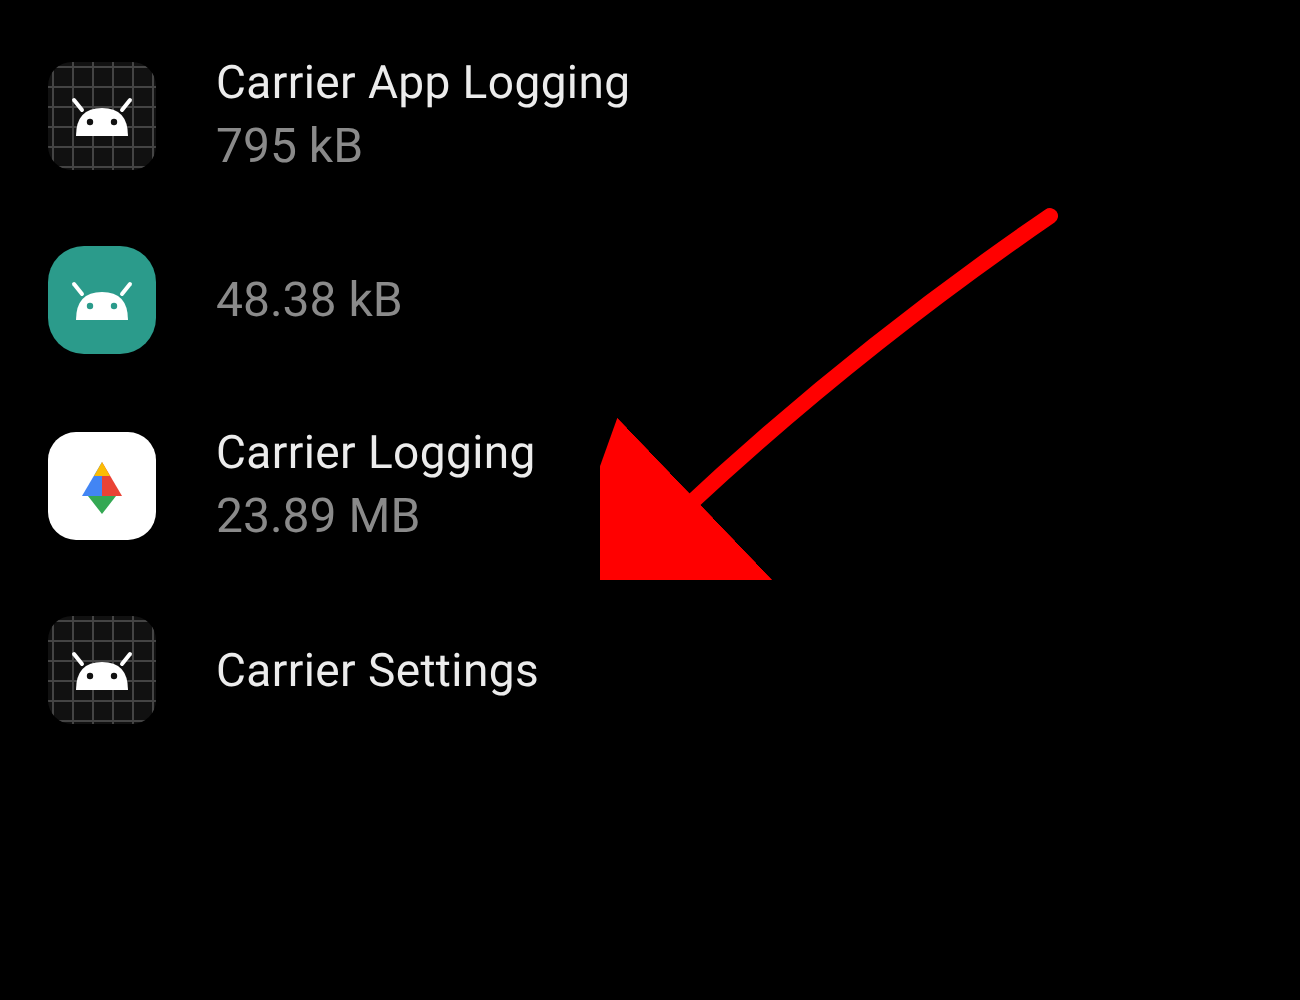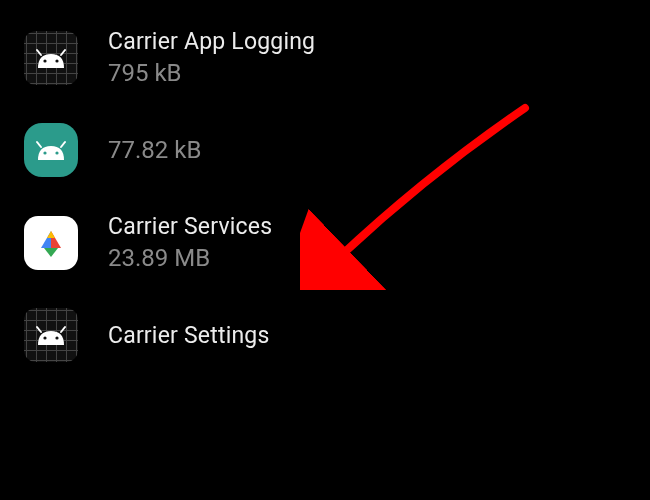--- a/index.html
+++ b/index.html
@@ -53,37 +53,37 @@
     <div class="icon-wrap green-icon">
       <svg width="34" height="20" viewBox="0 0 34 20">
         <path d="M4 20 Q4 6 17 6 Q30 6 30 20 Z" fill="#fff"></path>
         <circle cx="11" cy="13" r="1.6" fill="#2b9b8b"></circle>
         <circle cx="23" cy="13" r="1.6" fill="#2b9b8b"></circle>
         <line x1="7" y1="7" x2="3" y2="2" stroke="#fff" stroke-width="2" stroke-linecap="round"></line>
         <line x1="27" y1="7" x2="31" y2="2" stroke="#fff" stroke-width="2" stroke-linecap="round"></line>
       </svg>
     </div>
     <div class="txt">
-      <span class="sub">77.82 kB</span>
+      <span class="sub">48.38 kB</span>
     </div>
   </div>
 
   <div class="row">
     <div class="icon-wrap white-icon">
       <svg width="38" height="38" viewBox="0 0 38 38">
 
         <path d="M19 6 L30 25 L8 25 Z" fill="none"></path>
         <path d="M19 7 L29 24 L19 24 Z" fill="#ea4335"></path>
         <path d="M19 7 L9 24 L19 24 Z" fill="#4285f4"></path>
         <path d="M12 24 L26 24 L19 33 Z" fill="#34a853"></path>
         <path d="M19 7 L23 14 L15 14 Z" fill="#fbbc04"></path>
       </svg>
     </div>
     <div class="txt">
-      <span class="title">Carrier Services</span>
+      <span class="title">Carrier Logging</span>
       <span class="sub">23.89 MB</span>
     </div>
   </div>
 
   <div class="row">
     <div class="icon-wrap grid-icon">
       <svg width="34" height="20" viewBox="0 0 34 20" style="position:relative;z-index:1">
         <path d="M4 20 Q4 6 17 6 Q30 6 30 20 Z" fill="#fff"></path>
         <circle cx="11" cy="13" r="1.6" fill="#111"></circle>
         <circle cx="23" cy="13" r="1.6" fill="#111"></circle>

